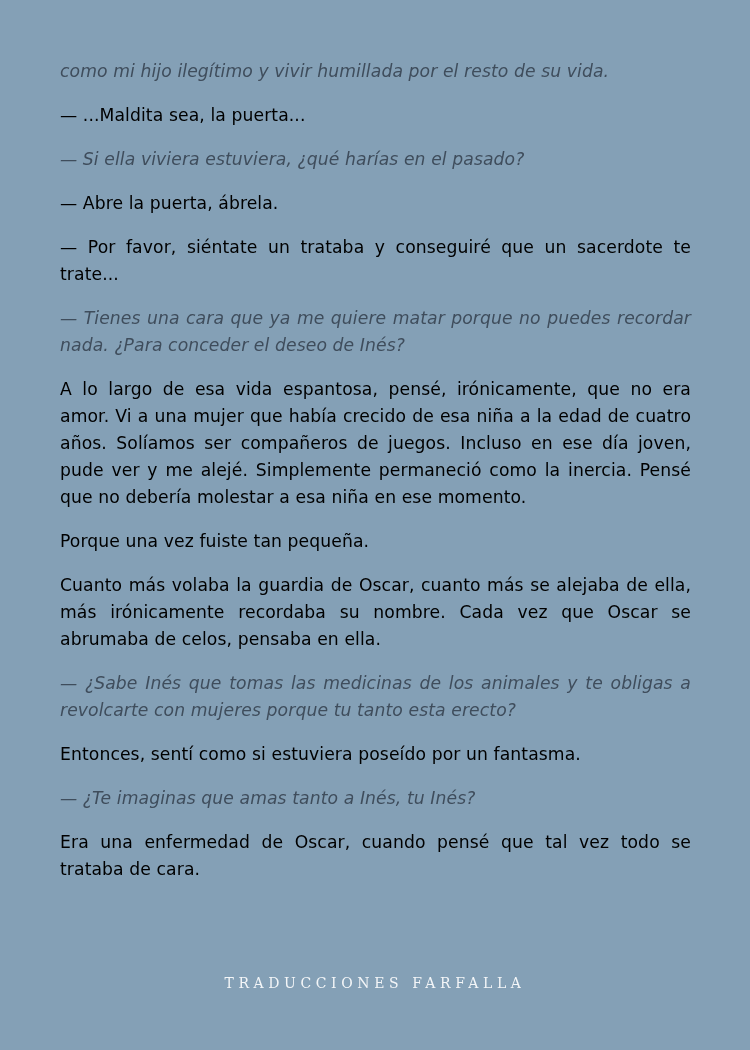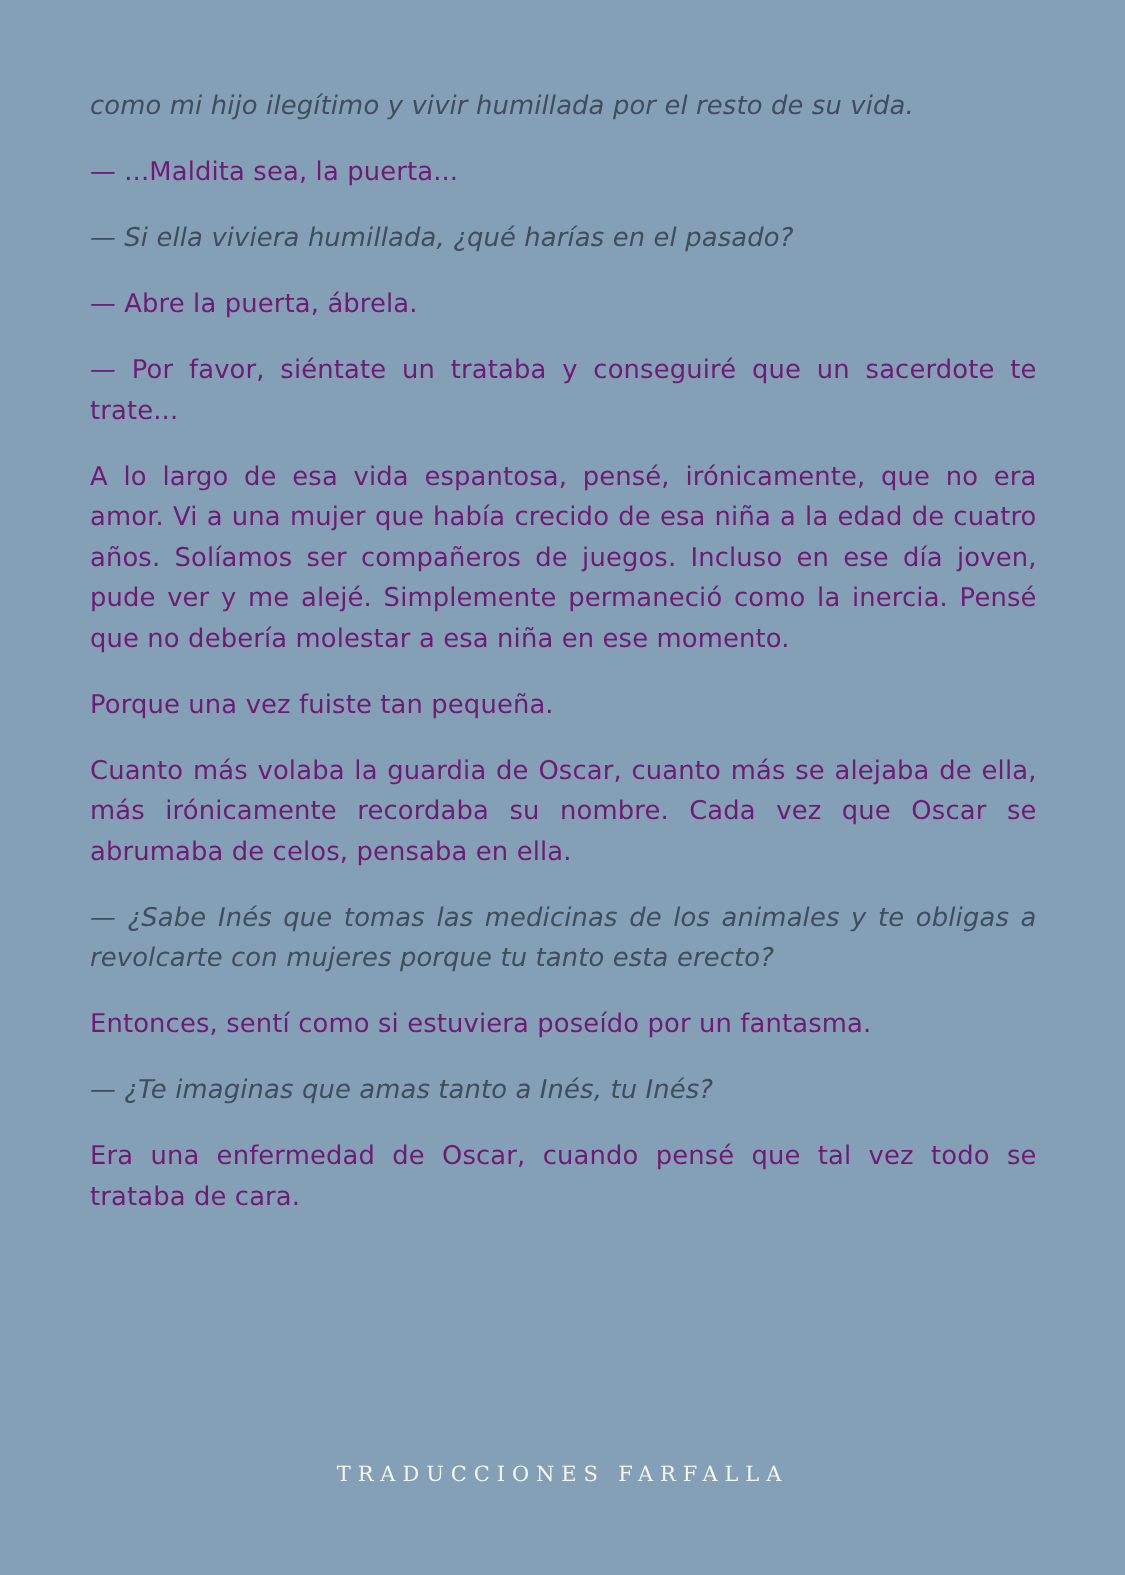--- a/index.html
+++ b/index.html
@@ -16,21 +16,21 @@
     .page {
       position: absolute;
       left: 60px;
       top: 58px;
       width: 631px;
     }
     .para {
       font-family: "DejaVu Sans", sans-serif;
       font-size: 17.2px;
       line-height: 27px;
-      color: #701a75;
+      color: #000000;
       text-align: justify;
       margin: 0 0 17px 0;
       letter-spacing: 0.1px;
     }
     .para.italic {
       font-style: italic;
       color: #3f4d5c;
     }
     .para.p0 { }
     .footer {
@@ -44,23 +44,24 @@
       letter-spacing: 4.6px;
       color: #f4f6f8;
     }
   </style>
 </head>
 <body>
 
 <div class="page">
   <p class="para italic p0">como mi hijo ilegítimo y vivir humillada por el resto de su vida.</p>
   <p class="para">— ...Maldita sea, la puerta...</p>
-  <p class="para italic">— Si ella viviera humillada, ¿qué harías en el pasado?</p>
+  <p class="para italic">— Si ella viviera estuviera, ¿qué harías en el pasado?</p>
   <p class="para">— Abre la puerta, ábrela.</p>
   <p class="para">— Por favor, siéntate un trataba y conseguiré que un sacerdote te trate...</p>
+  <p class="para italic">— Tienes una cara que ya me quiere matar porque no puedes recordar nada. ¿Para conceder el deseo de Inés?</p>
   <p class="para">A lo largo de esa vida espantosa, pensé, irónicamente, que no era amor. Vi a una mujer que había crecido de esa niña a la edad de cuatro años. Solíamos ser compañeros de juegos. Incluso en ese día joven, pude ver y me alejé. Simplemente permaneció como la inercia. Pensé que no debería molestar a esa niña en ese momento.</p>
   <p class="para">Porque una vez fuiste tan pequeña.</p>
   <p class="para">Cuanto más volaba la guardia de Oscar, cuanto más se alejaba de ella, más irónicamente recordaba su nombre. Cada vez que Oscar se abrumaba de celos, pensaba en ella.</p>
   <p class="para italic">— ¿Sabe Inés que tomas las medicinas de los animales y te obligas a revolcarte con mujeres porque tu tanto esta erecto?</p>
   <p class="para">Entonces, sentí como si estuviera poseído por un fantasma.</p>
   <p class="para italic">— ¿Te imaginas que amas tanto a Inés, tu Inés?</p>
   <p class="para">Era una enfermedad de Oscar, cuando pensé que tal vez todo se trataba de cara.</p>
 </div>
 
 <div class="footer">TRADUCCIONES FARFALLA</div>

